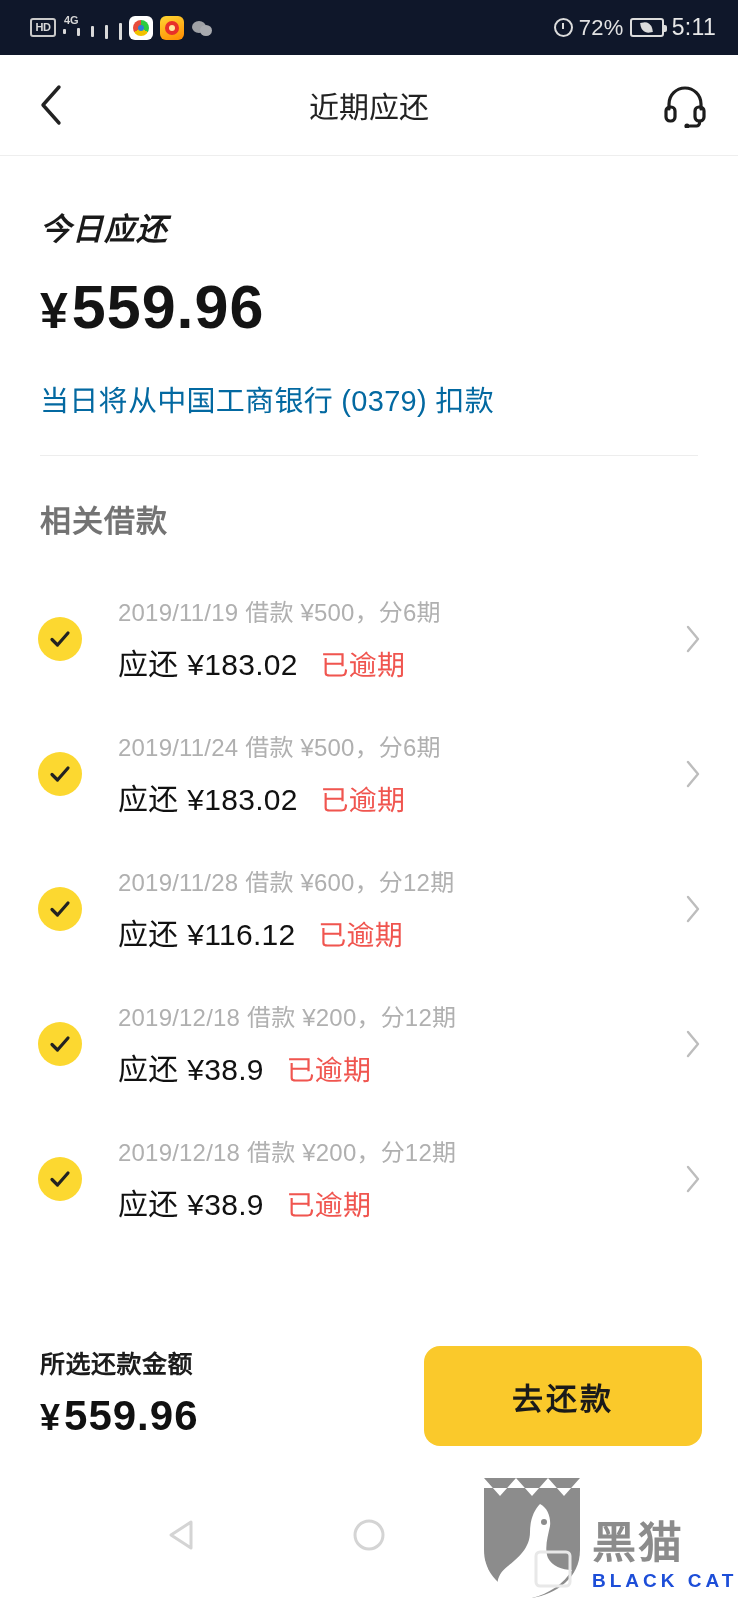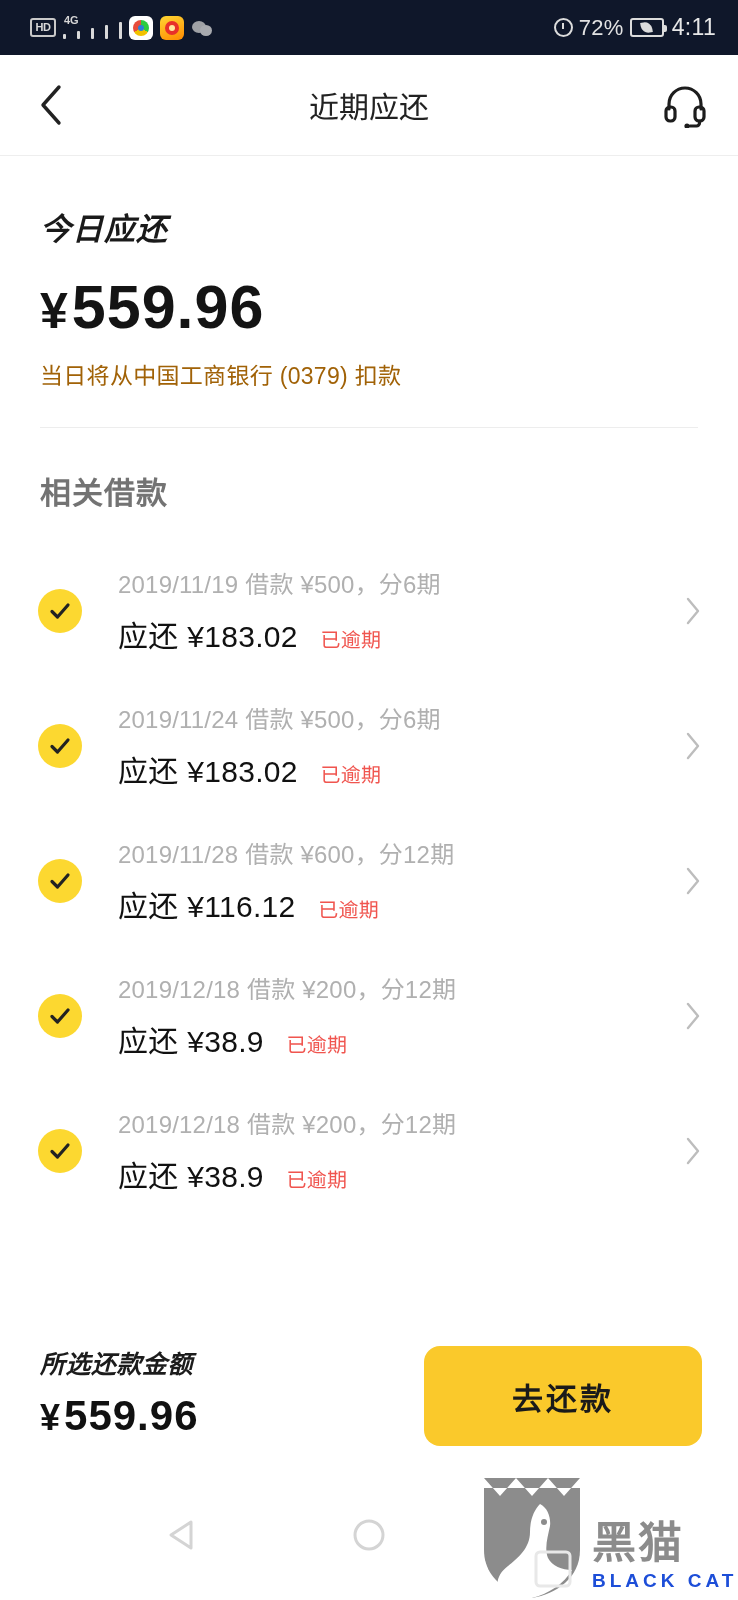--- a/index.html
+++ b/index.html
@@ -43,21 +43,21 @@
     color: #d9d9d9;
     font-size: 11px;
     font-weight: bold;
     line-height: 15px;
     text-align: center;
     letter-spacing: -0.5px;
   }
   .signal-wrap {
     position: relative;
     display: flex;
-    align-items: flex-end;
+    align-items: center;
     gap: 11px;
     height: 22px;
     padding-top: 8px;
   }
   .signal-wrap .net-label {
     position: absolute;
     top: -3px; left: 1px;
     font-size: 11px;
     color: #d6d6d6;
     font-weight: bold;
@@ -231,23 +231,23 @@
   .summary-amount {
     margin-top: 28px;
     font-size: 61px;
     font-weight: bold;
     color: #141414;
     letter-spacing: 1px;
     line-height: 1;
   }
   .summary-amount .yen { font-size: 50px; margin-right: 3px; }
   .summary-note {
-    margin-top: 19px;
-    font-size: 23px;
-    color: #a16207;
+    margin-top: 39px;
+    font-size: 29px;
+    color: #0369a1;
     letter-spacing: .3px;
   }
 
   .divider {
     height: 1px;
     background: #ededed;
     margin: 36px 40px 0 40px;
   }
 
   
@@ -291,21 +291,21 @@
   .loan-due {
     margin-top: 12px;
     font-size: 30px;
     color: #111;
     white-space: nowrap;
     letter-spacing: .3px;
   }
   .loan-due .due-amt { font-weight: 400; }
   .overdue {
     color: #f0554f;
-    font-size: 20px;
+    font-size: 28px;
     margin-left: 14px;
   }
   .chevron {
     flex: 0 0 auto;
     width: 30px; height: 30px;
     display: flex;
     align-items: center;
     justify-content: center;
     margin-left: 10px;
   }
@@ -321,21 +321,20 @@
     align-items: center;
     justify-content: space-between;
     padding: 0 36px 0 40px;
   }
   .pay-left { line-height: 1.25; }
   .pay-label {
     font-size: 25px;
     font-weight: bold;
     color: #1c1c1c;
     letter-spacing: .5px;
-    font-style: italic;
   }
   .pay-amount {
     margin-top: 10px;
     font-size: 42px;
     font-weight: bold;
     color: #111;
     letter-spacing: 1px;
   }
   .pay-amount .yen { font-size: 36px; margin-right: 3px; }
   .pay-btn {
@@ -424,21 +423,21 @@
       <span class="app-icon chrome"></span>
       <span class="app-icon weibo"></span>
       <span class="app-icon wechat"></span>
     </div>
     <div class="status-right">
       <span class="alarm-icon"></span>
       <span class="pct">72%</span>
       <span class="battery">
           <span class="leaf"></span>
         </span>
-      <span class="clock-time">4:11</span>
+      <span class="clock-time">5:11</span>
     </div>
   </div>
 
   <div class="app-header">
     <div class="back-btn">
       <svg width="26" height="44" viewBox="0 0 26 44">
         <polyline points="21,4 5,22 21,40" fill="none" stroke="#222" stroke-width="3.4" stroke-linecap="round" stroke-linejoin="round"></polyline>
       </svg>
     </div>
     <div class="header-title">近期应还</div>

